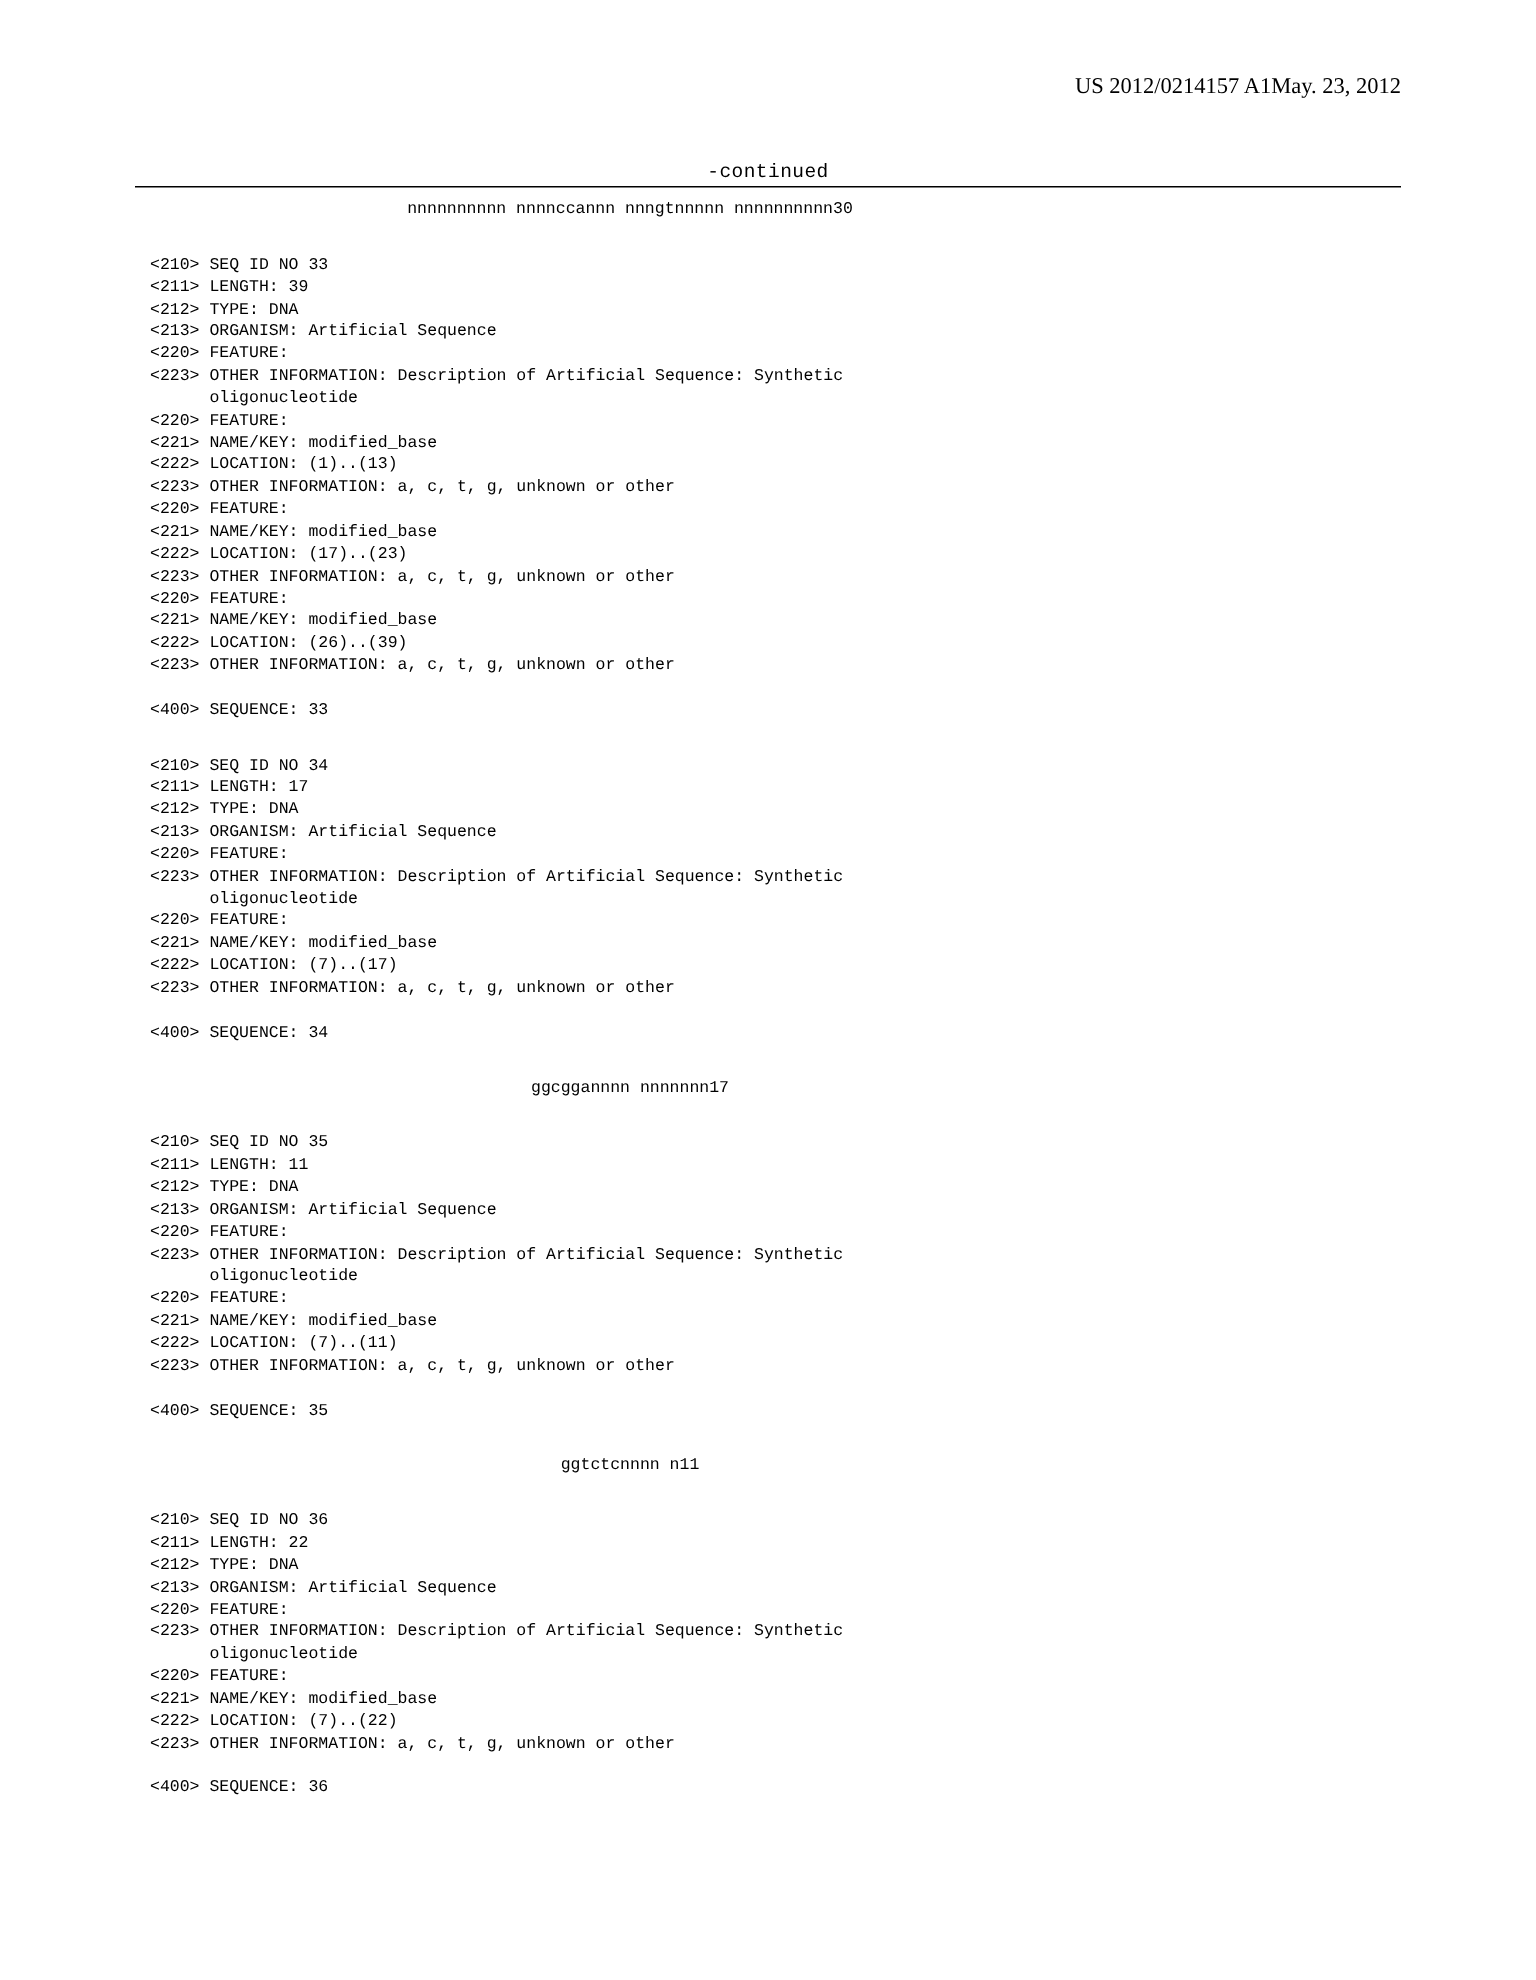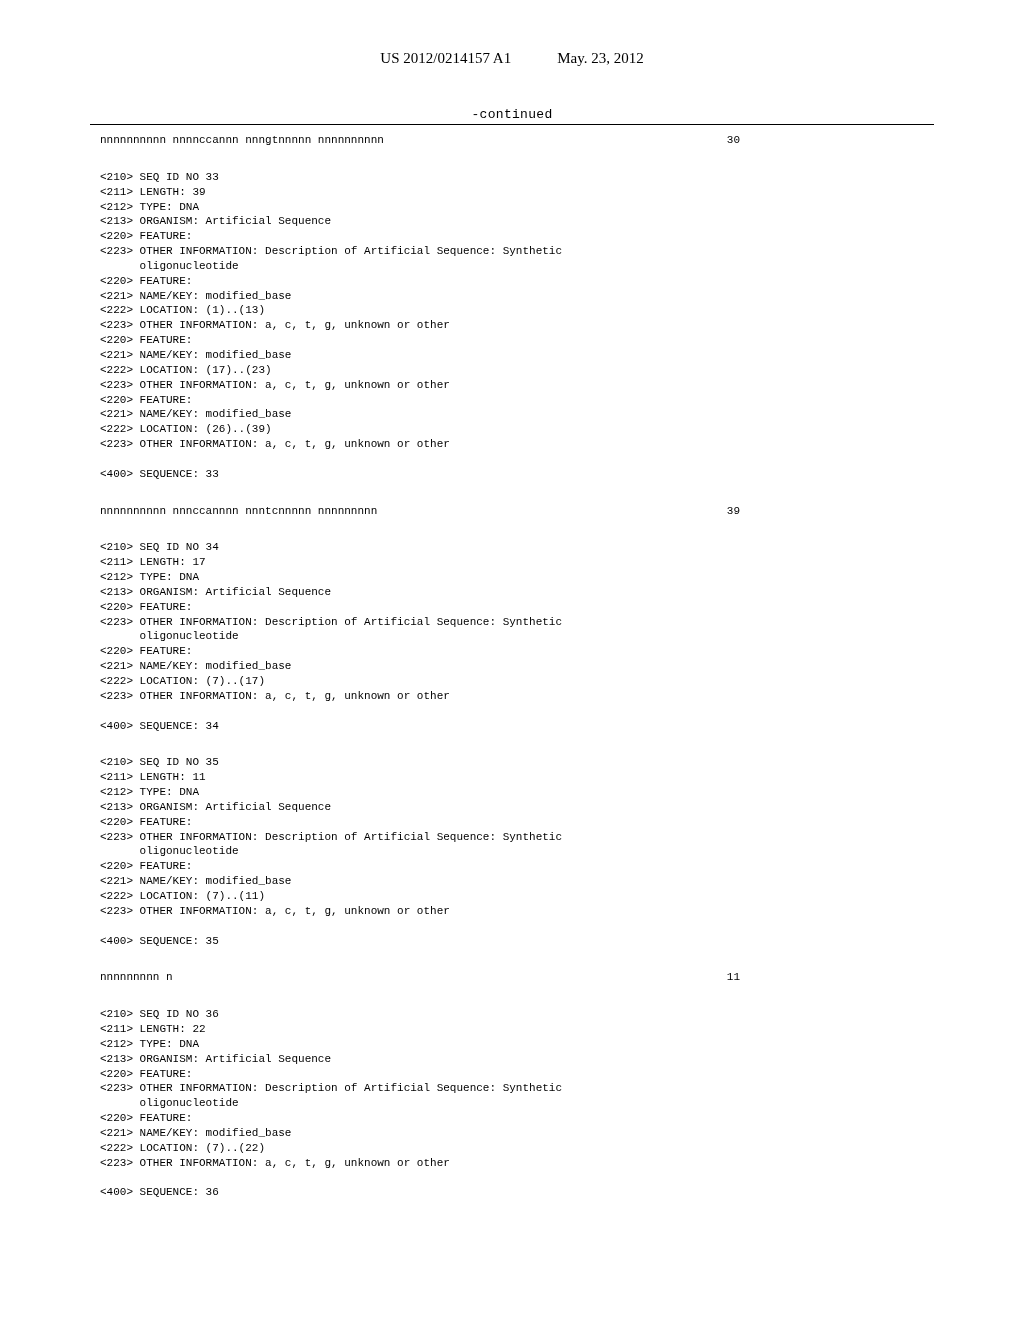--- a/index.html
+++ b/index.html
@@ -9,24 +9,23 @@
     background: #fff;
     color: #000;
     width: 1024px;
   }
   .page {
     padding: 50px 90px 40px 90px;
     box-sizing: border-box;
   }
   .header-row {
     display: flex;
-    justify-content: center;
+    justify-content: flex-end;
     font-size: 15px;
     margin-bottom: 40px;
-    gap: 46px;
   }
   .header-left { }
   .header-right { }
   .page-number {
     text-align: center;
     font-size: 14px;
     margin-bottom: 60px;
   }
   .continued {
     text-align: center;
@@ -42,21 +41,21 @@
   .seq-block {
     font-family: "Courier New", Courier, monospace;
     font-size: 11px;
     line-height: 1.35;
     white-space: pre;
     margin-bottom: 22px;
     margin-top: 20px;
   }
   .seq-line-row {
     display: flex;
-    justify-content: space-between;
+    justify-content: center;
     font-family: "Courier New", Courier, monospace;
     font-size: 11px;
     line-height: 1.35;
     white-space: pre;
     margin-bottom: 22px;
     max-width: 640px;
   }
   .seq-container {
     margin-left: 10px;
   }
@@ -97,58 +96,58 @@
 &lt;220&gt; FEATURE:
 &lt;221&gt; NAME/KEY: modified_base
 &lt;222&gt; LOCATION: (17)..(23)
 &lt;223&gt; OTHER INFORMATION: a, c, t, g, unknown or other
 &lt;220&gt; FEATURE:
 &lt;221&gt; NAME/KEY: modified_base
 &lt;222&gt; LOCATION: (26)..(39)
 &lt;223&gt; OTHER INFORMATION: a, c, t, g, unknown or other
 
 &lt;400&gt; SEQUENCE: 33</div>
-      <div class="seq-line-row">
-        <span>nnnnnnnnnn nnnccannnn nnntcnnnnn nnnnnnnnn</span>
-        <span>39</span>
-      </div>
     </div>
 
     <div>
       <div class="seq-block">&lt;210&gt; SEQ ID NO 34
 &lt;211&gt; LENGTH: 17
 &lt;212&gt; TYPE: DNA
 &lt;213&gt; ORGANISM: Artificial Sequence
 &lt;220&gt; FEATURE:
 &lt;223&gt; OTHER INFORMATION: Description of Artificial Sequence: Synthetic
       oligonucleotide
 &lt;220&gt; FEATURE:
 &lt;221&gt; NAME/KEY: modified_base
 &lt;222&gt; LOCATION: (7)..(17)
 &lt;223&gt; OTHER INFORMATION: a, c, t, g, unknown or other
 
 &lt;400&gt; SEQUENCE: 34</div>
+      <div class="seq-line-row">
+        <span>ggcggannnn nnnnnnn</span>
+        <span>17</span>
+      </div>
     </div>
 
     <div>
       <div class="seq-block">&lt;210&gt; SEQ ID NO 35
 &lt;211&gt; LENGTH: 11
 &lt;212&gt; TYPE: DNA
 &lt;213&gt; ORGANISM: Artificial Sequence
 &lt;220&gt; FEATURE:
 &lt;223&gt; OTHER INFORMATION: Description of Artificial Sequence: Synthetic
       oligonucleotide
 &lt;220&gt; FEATURE:
 &lt;221&gt; NAME/KEY: modified_base
 &lt;222&gt; LOCATION: (7)..(11)
 &lt;223&gt; OTHER INFORMATION: a, c, t, g, unknown or other
 
 &lt;400&gt; SEQUENCE: 35</div>
       <div class="seq-line-row">
-        <span>nnnnnnnnn n</span>
+        <span>ggtctcnnnn n</span>
         <span>11</span>
       </div>
     </div>
 
     <div>
       <div class="seq-block">&lt;210&gt; SEQ ID NO 36
 &lt;211&gt; LENGTH: 22
 &lt;212&gt; TYPE: DNA
 &lt;213&gt; ORGANISM: Artificial Sequence
 &lt;220&gt; FEATURE:

